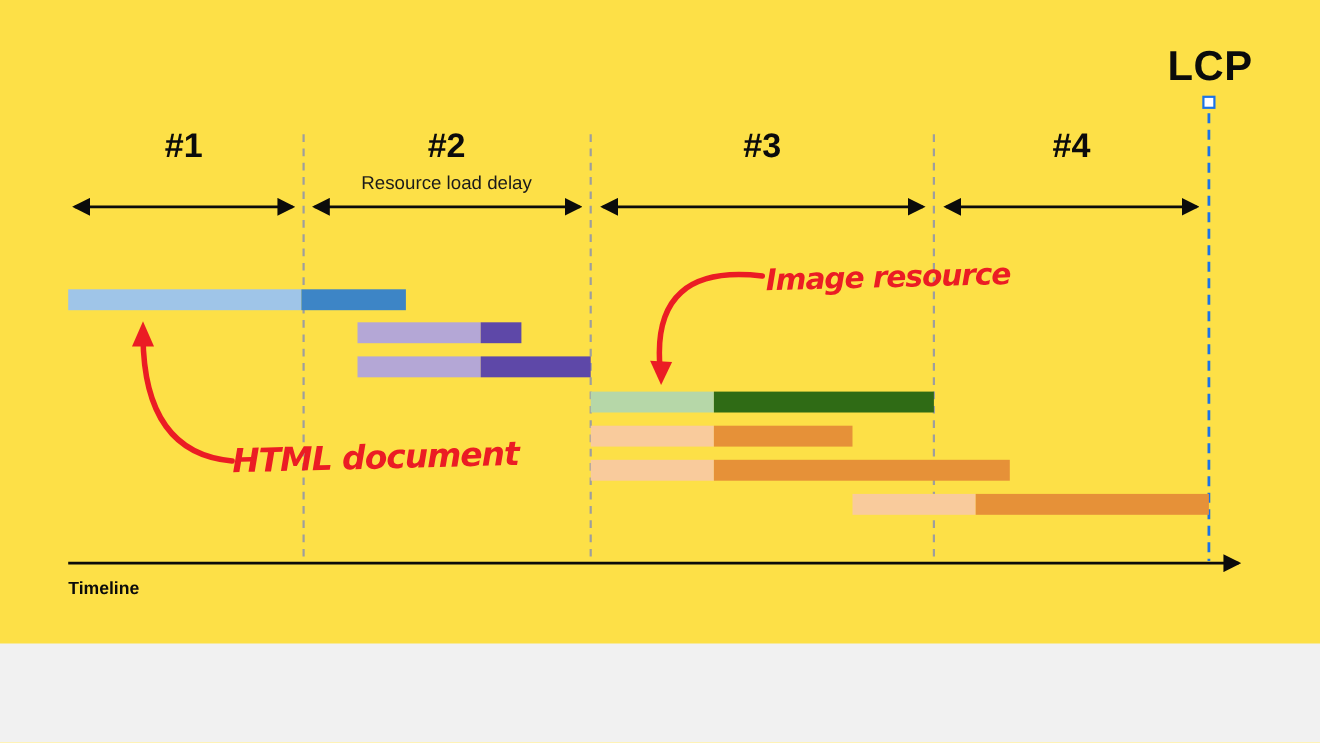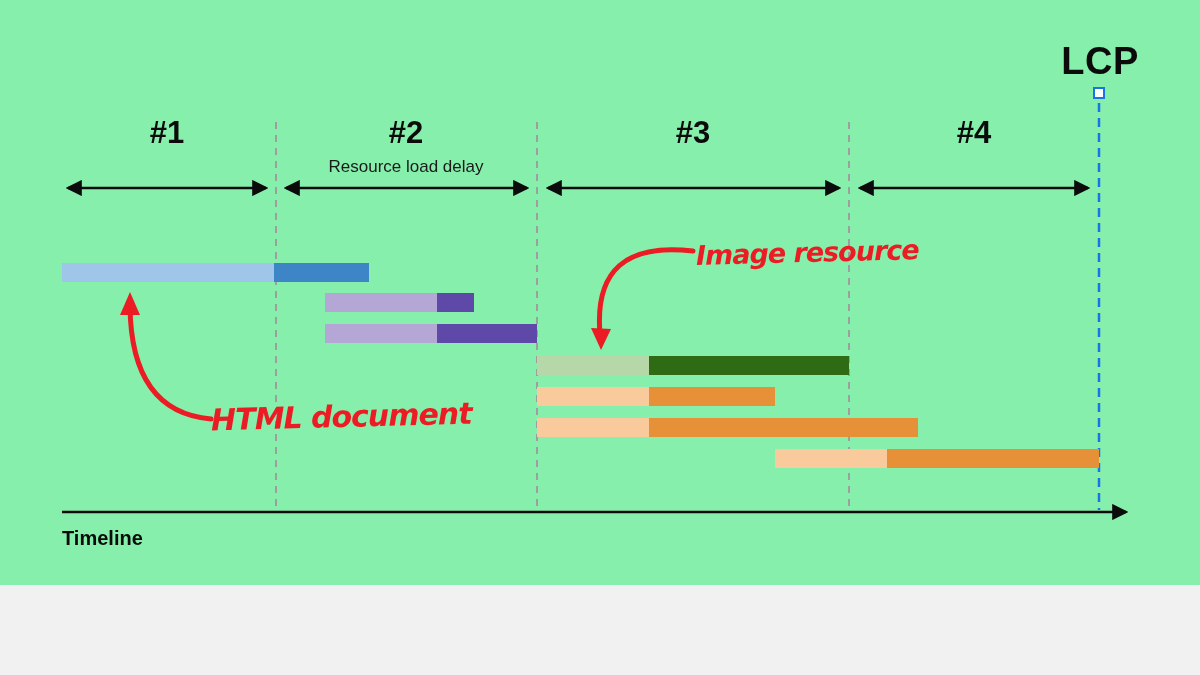--- a/index.html
+++ b/index.html
@@ -1,35 +1,35 @@
 <!DOCTYPE html>
 <html style="--document_light: #9FC5E8; --document_dark: #3D85C6; --stylesheet_light: #B4A7D6; --stylesheet_dark: #5E48A8; --script_light: #F9CB9C; --script_dark: #E69138; --image_light: #B6D7A8; --image_dark: #2F6B15; --annotation_red: #EB1C24; --lcp_blue: #1A73E8; --divider_gray: #9E9E9E; --legend_bg: #F1F1F1;"><head>
 <meta charset="utf-8">
 <style>
   html,body{margin:0;padding:0;background:#fff;}
   .canvas{
-    position:relative;width:1200px;height:675px;background:#86efac;
+    position:relative;width:1200px;height:675px;background:#fde047;
     font-family:"Liberation Sans", sans-serif;color:#111;overflow:hidden;
   }
   .overlay{position:absolute;left:0;top:0;width:1200px;height:675px;}
   .lcp-label{
     position:absolute;left:1040px;top:40px;width:120px;text-align:center;
     font-size:38px;font-weight:700;letter-spacing:.5px;color:#0b0b0b;
   }
   .phase{position:absolute;top:116px;width:260px;text-align:center;}
   .phase-num{font-size:31px;font-weight:700;line-height:1.1;color:#0b0b0b;}
   .phase-sub{font-size:17px;margin-top:7px;color:#1a1a1a;}
   .annotation{
     position:absolute;font-family:"DejaVu Sans", sans-serif;
     font-style:italic;font-weight:700;color:var(--annotation_red);
     white-space:nowrap;letter-spacing:-1px;transform:rotate(-1.5deg);
   }
   .annotation.html-doc{left:211px;top:399px;font-size:30px;}
   .annotation.image-res{left:696px;top:237px;font-size:27px;}
-  .timeline-label{position:absolute;left:62px;top:527px;font-size:20px;font-weight:700;color:#0b0b0b;}
+  .timeline-label{position:absolute;left:62px;top:527px;font-size:16px;font-weight:700;color:#0b0b0b;}
   .bar{position:absolute;height:19px;display:flex;}
   .bar .seg{height:100%;}
   .legend-strip{position:absolute;left:0;top:585px;width:1200px;height:90px;background:var(--legend_bg);}
 </style>
 </head>
 <body>
 
 <div class="canvas">
 
   <svg class="overlay" viewBox="0 0 1200 675">

